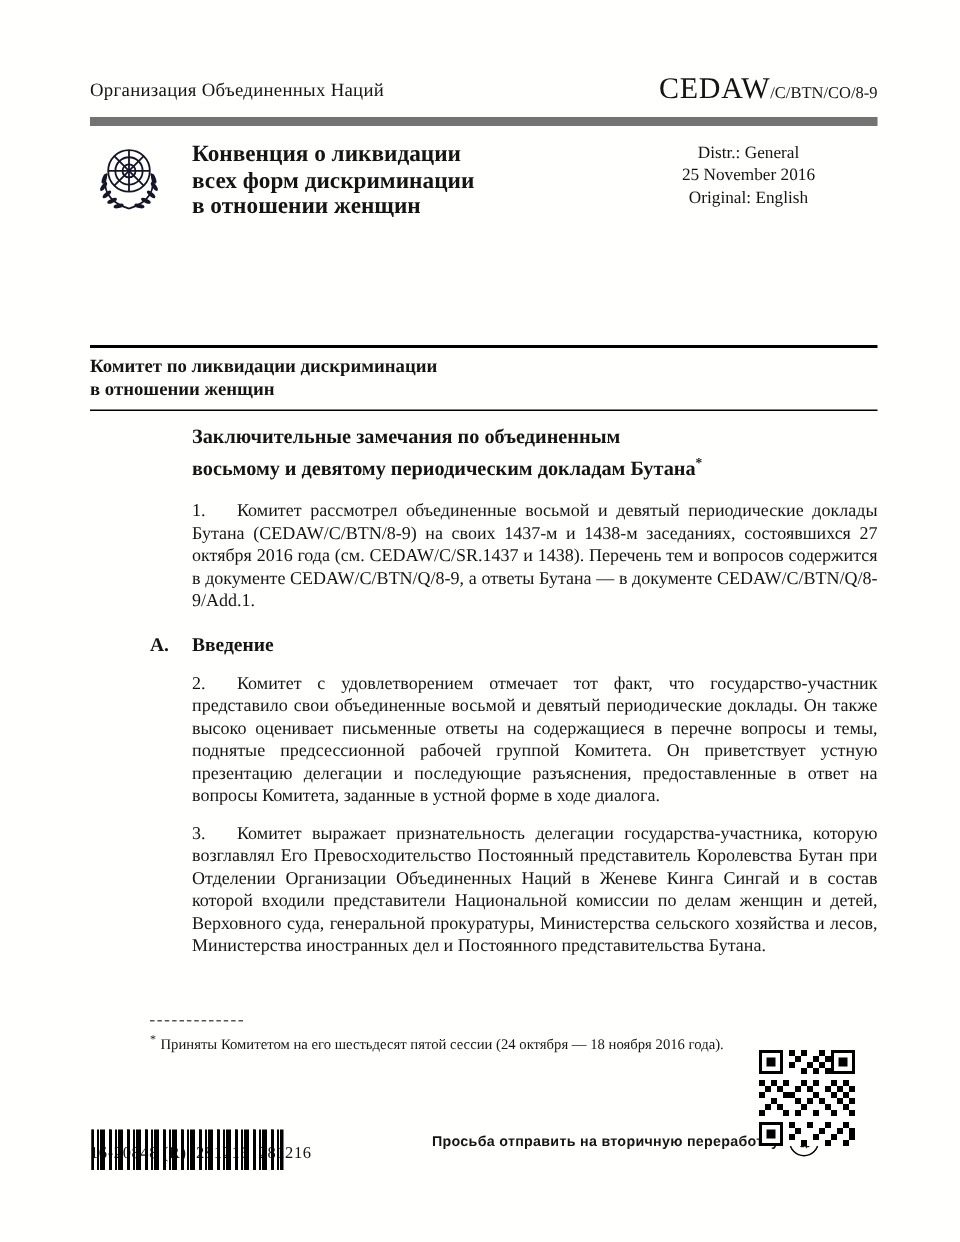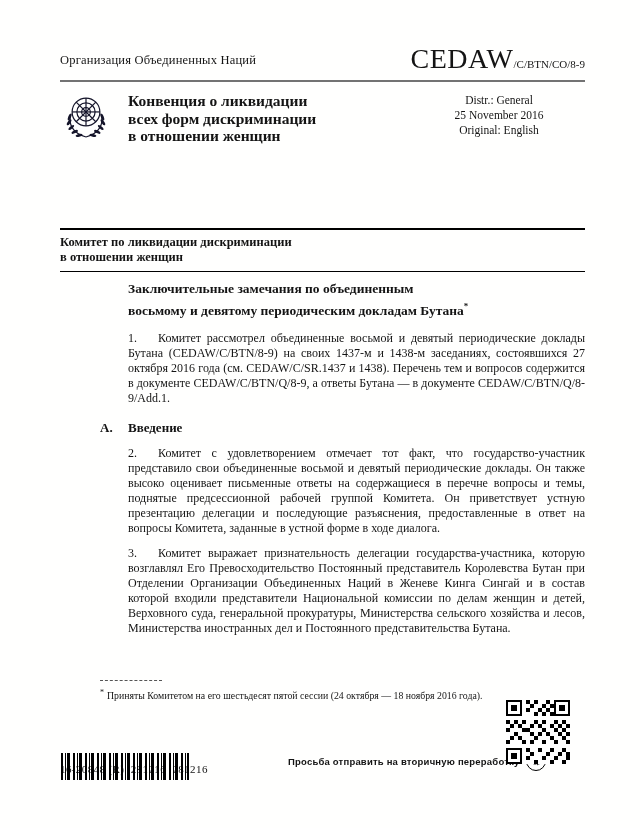--- a/index.html
+++ b/index.html
@@ -10,25 +10,25 @@
     position:relative;
     width:640px; height:828px;
     background:#fffffe;
     padding:46px 55px 0 60px;
     overflow:hidden;
   }
 
   
   .header-row {
     display:flex; justify-content:space-between; align-items:flex-start;
-    border-bottom:2px solid #737373; padding-bottom:3px;
+    border-bottom:6px solid #737373; padding-bottom:3px;
   }
   .org-name { font-size:12.5px; padding-top:7px; letter-spacing:0.2px; }
   .doc-symbol { line-height:26px; white-space:nowrap; }
-  .sym-main { font-size:28px; letter-spacing:0.5px;text-align:center; }
+  .sym-main { font-size:20px; letter-spacing:0.5px;text-align:center; }
   .sym-rest { font-size:11px; }
 
   
   .masthead { display:flex; padding-top:8px; height:78px; }
   .logo-wrap { width:68px; padding-top:1px; }
   .conv-title {
     width:252px; font-weight:bold; font-size:15.5px; line-height:17.5px;
     white-space:pre-line; padding-top:2px;
   }
   .distr { margin-left:auto; width:172px; font-size:11.5px; line-height:15px; padding-top:3px;text-align:center; }

